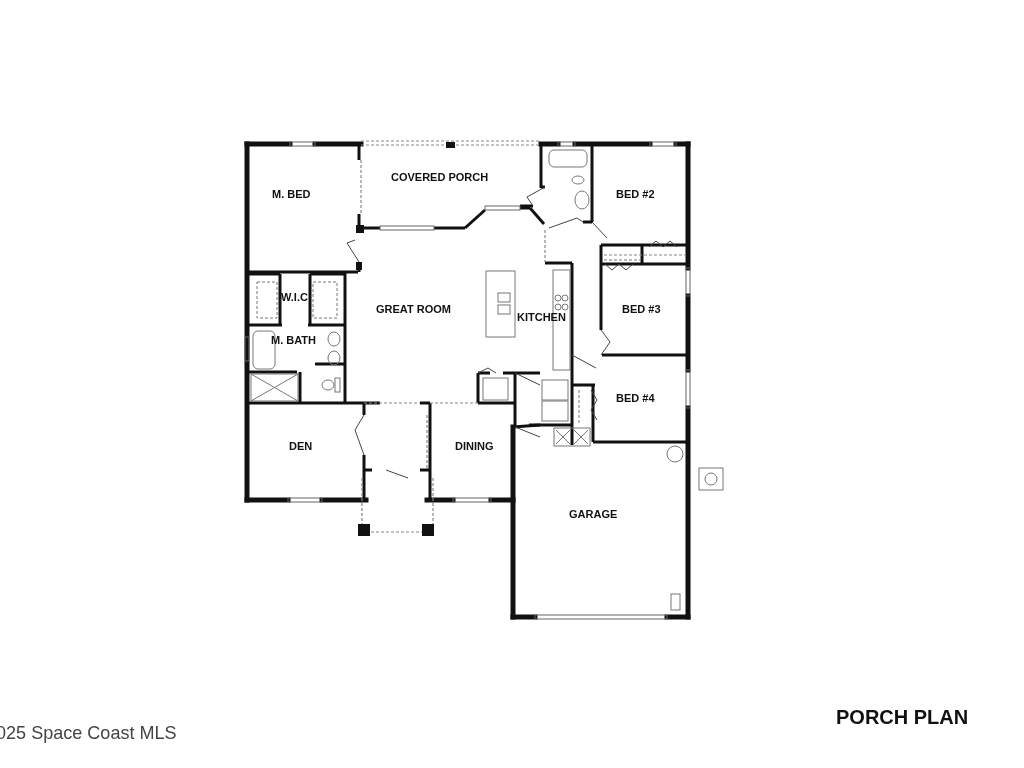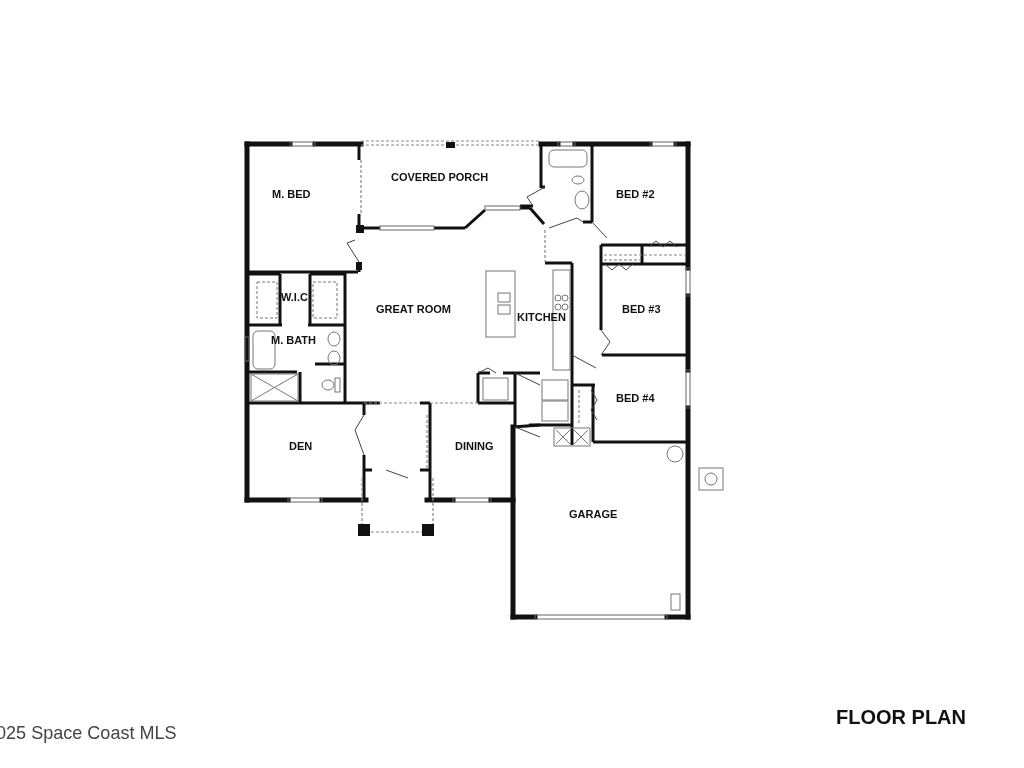--- a/index.html
+++ b/index.html
@@ -211,13 +211,13 @@
   <text class="room-label" x="517" y="321">KITCHEN</text>
   <text class="room-label" x="622" y="313">BED #3</text>
   <text class="room-label" x="271" y="344">M. BATH</text>
   <text class="room-label" x="616" y="402">BED #4</text>
   <text class="room-label" x="289" y="450">DEN</text>
   <text class="room-label" x="455" y="450">DINING</text>
   <text class="room-label" x="569" y="518">GARAGE</text>
 </svg>
 
 <div class="copyright">025 Space Coast MLS</div>
-<div class="plan-title">FLOOR PLAN</div>
+<div class="plan-title">PORCH PLAN</div>
 
 </body></html>

